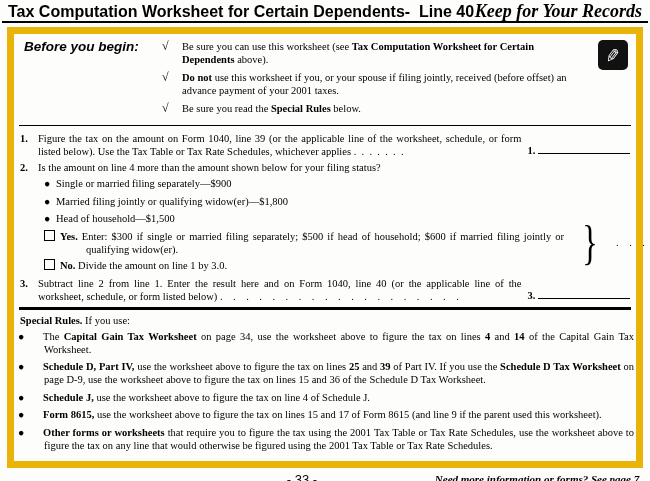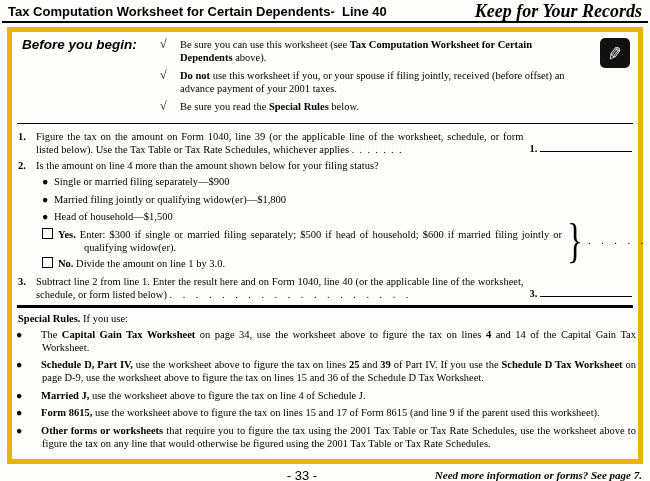--- a/index.html
+++ b/index.html
@@ -2,25 +2,25 @@
 <html><head>
 <meta charset="utf-8">
 <style>
   html,body{margin:0;padding:0;background:#ffffff;}
   .page{
     position:relative;width:650px;height:481px;overflow:hidden;box-sizing:border-box;
     background:#fdfdfb;color:#000;font-family:"Liberation Serif",serif;font-size:10.5px;line-height:13px;
   }
   
   .header{display:flex;justify-content:space-between;align-items:flex-end;padding:5px 8px 0 8px;}
-  .hdr-title{font-family:"Liberation Sans",sans-serif;font-weight:bold;font-size:13px;white-space:pre;}
+  .hdr-title{font-family:"Liberation Sans",sans-serif;font-weight:bold;font-size:16px;white-space:pre;}
   .hdr-keep{font-family:"Liberation Serif",serif;font-weight:bold;font-style:italic;font-size:18px;}
   .hdr-rule{border-top:2px solid #000;margin:3px 2px 0 2px;}
   
-  .wbox{margin:4px 7px 0 7px;border:5px solid #eab308;}
+  .wbox{margin:4px 7px 0 7px;border:7px solid #eab308;}
   
   .byb{display:flex;padding:6px 4px 2px 10px;}
   .byb-label{font-family:"Liberation Sans",sans-serif;font-weight:bold;font-style:italic;font-size:13.5px;width:138px;flex:none;}
   .byb-items{flex:1;padding-right:8px;}
   .chk-item{display:flex;margin-bottom:5px;}
   .chk-glyph{flex:none;width:10px;margin-right:10px;font-size:12px;}
   .chk-text{flex:1;padding-right:10px;}
   .pencil-box{
     flex:none;width:30px;height:30px;background:#111;border-radius:5px;margin:0 4px 0 0;
     display:flex;align-items:center;justify-content:center;
@@ -32,21 +32,21 @@
   .main{padding:6px 6px 0 6px;}
   .ws-line{display:flex;margin-bottom:3px;}
   .ws-num{flex:none;width:18px;font-weight:bold;}
   .ws-body{flex:1;text-align:justify;}
   .dots{white-space:pre;}
   .ws-entry{flex:none;margin-left:6px;align-self:flex-end;white-space:nowrap;font-weight:bold;padding-bottom:1px;}
   .blank{display:inline-block;width:92px;height:4px;border-bottom:1.5px solid #000;}
   .l2-bullets{margin:2px 0 4px 24px;}
   .l2-bullet{margin-bottom:4.5px;}
   .bullet-glyph{display:inline-block;width:12px;}
-  .yes-row{display:flex;align-items:center;margin-left:24px;}
+  .yes-row{display:flex;align-items:center;margin-left:24px;gap:13px;}
   .yes-text{flex:none;width:478px;text-align:justify;padding-left:42px;text-indent:-42px;}
   .checkbox{display:inline-block;width:9px;height:9px;border:1.2px solid #000;vertical-align:-1px;margin-right:5px;}
   .opt-label{font-weight:bold;}
   .brace{font-size:46px;line-height:26px;font-weight:400;transform:scale(.7,1.05);margin:0 2px;}
   .no-row{margin:3px 0 5px 24px;}
   
   .special{padding:4px 2px 5px 6px;}
   .sr-head{margin-bottom:3px;}
   .sr-head-bold{font-weight:bold;}
   .sr-item{padding-left:24px;text-indent:-13px;text-align:justify;margin-bottom:4.5px;}
@@ -126,23 +126,23 @@
         <span class="ws-entry"><span>3.</span> <span class="blank"></span></span>
       </div>
 
     </div>
 
     <div class="rule-thick"></div>
 
     <div class="special">
       <div class="sr-head"><span class="sr-head-bold">Special Rules.</span><span> If you use:</span></div>
 
-      <div class="sr-item"><span class="bullet-glyph">●</span><span><span>The </span><span style="font-weight: bold;">Capital Gain Tax Worksheet</span><span> on page 34, use the worksheet above to figure the tax on lines </span><span style="font-weight: bold;">4</span><span> and </span><span style="font-weight: normal;">14</span><span> of the Capital Gain Tax Worksheet.</span></span></div>
+      <div class="sr-item"><span class="bullet-glyph">●</span><span><span>The </span><span style="font-weight: bold;">Capital Gain Tax Worksheet</span><span> on page 34, use the worksheet above to figure the tax on lines </span><span style="font-weight: bold;">4</span><span> and </span><span style="font-weight: bold;">14</span><span> of the Capital Gain Tax Worksheet.</span></span></div>
       <div class="sr-item"><span class="bullet-glyph">●</span><span><span style="font-weight: bold;">Schedule D, Part IV,</span><span> use the worksheet above to figure the tax on lines </span><span style="font-weight: bold;">25</span><span> and </span><span style="font-weight: bold;">39</span><span> of Part IV. If you use the </span><span style="font-weight: bold;">Schedule D Tax Worksheet</span><span> on page D-9, use the worksheet above to figure the tax on lines 15 and 36 of the Schedule D Tax Worksheet.</span></span></div>
-      <div class="sr-item"><span class="bullet-glyph">●</span><span><span style="font-weight: bold;">Married J,</span><span> use the worksheet above to figure the tax on line 4 of Schedule J.</span></span></div>
+      <div class="sr-item"><span class="bullet-glyph">●</span><span><span style="font-weight: bold;">Schedule J,</span><span> use the worksheet above to figure the tax on line 4 of Schedule J.</span></span></div>
       <div class="sr-item"><span class="bullet-glyph">●</span><span><span style="font-weight: bold;">Form 8615,</span><span> use the worksheet above to figure the tax on lines 15 and 17 of Form 8615 (and line 9 if the parent used this worksheet).</span></span></div>
       <div class="sr-item"><span class="bullet-glyph">●</span><span><span style="font-weight: bold; margin-top: 40px;">Other forms or worksheets</span><span> that require you to figure the tax using the 2001 Tax Table or Tax Rate Schedules, use the worksheet above to figure the tax on any line that would otherwise be figured using the 2001 Tax Table or Tax Rate Schedules.</span></span></div>
     </div>
 
   </div>
 
   <div class="footer">
     <span class="pg-num">- 33 -</span>
     <span class="ftr-note">Need more information or forms? See page 7.</span>
   </div>

